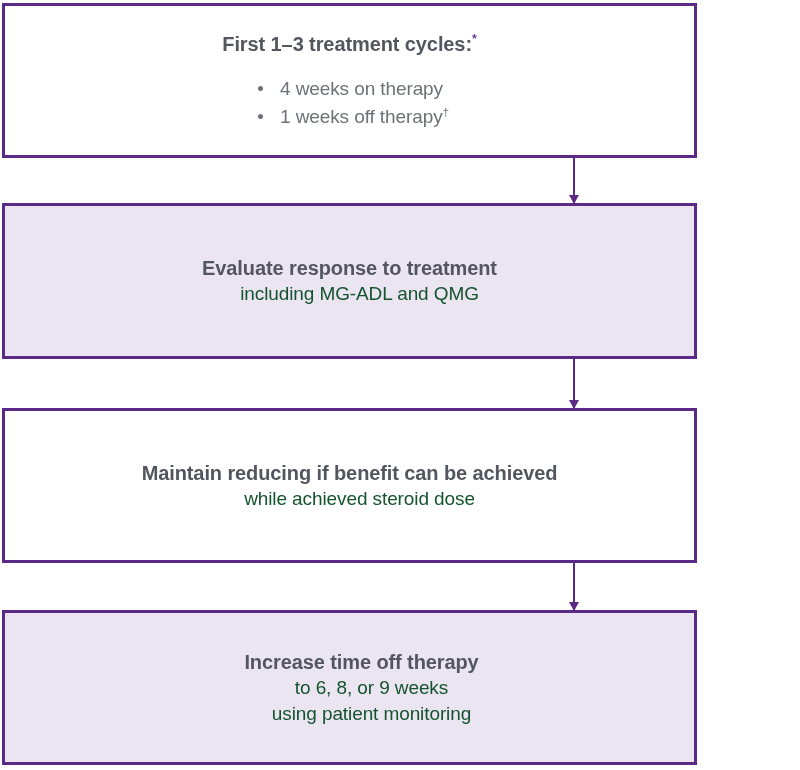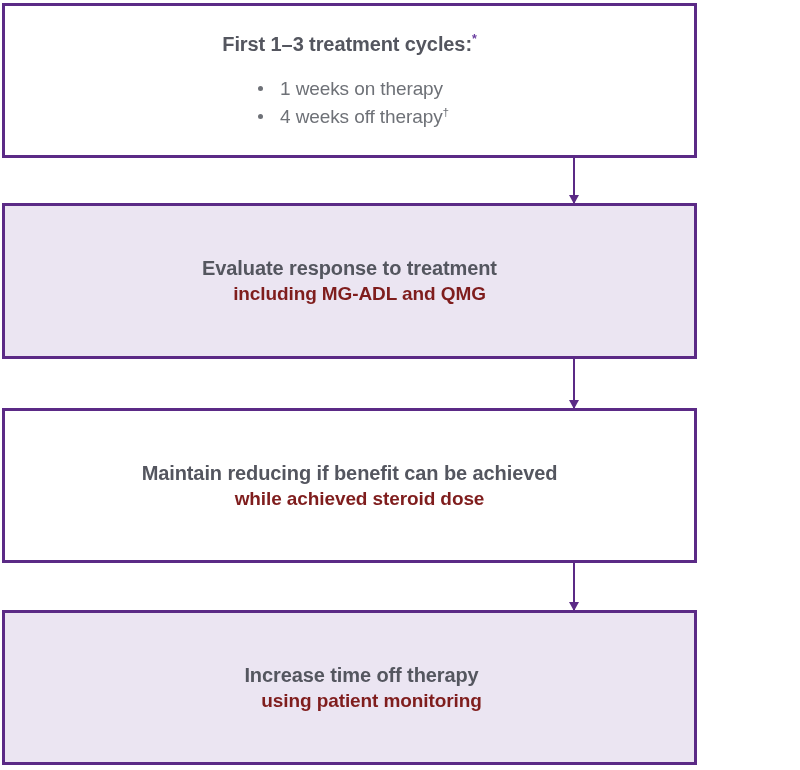--- a/index.html
+++ b/index.html
@@ -39,22 +39,22 @@
 
   .node-title {
     font-size: 20px;
     font-weight: bold;
     color: #54565F;
     line-height: 1.3;
     letter-spacing: -0.1px;
   }
   .node-sub {
     font-size: 19px;
-    font-weight: bold;
-    color: #7f1d1d;
+    font-weight: normal;
+    color: #14532d;
     line-height: 1.32;
     letter-spacing: -0.1px;
     margin-left: 20px;
   }
 
   sup.mark {
     font-size: 0.62em;
     vertical-align: super;
     line-height: 0;
   }
@@ -125,22 +125,22 @@
   #node-4 { top: 610px; height: 155px; padding-left: 24px; }
 </style>
 </head>
 <body>
 
 <div class="flowchart">
 
   <div class="node white" id="node-1">
     <div class="node-title"><span>First 1–3 treatment cycles:</span><sup class="mark purple">*</sup></div>
     <ul class="bullets">
-      <li><span>1 weeks on therapy</span><sup class="mark gray"></sup></li>
-      <li><span>4 weeks off therapy</span><sup class="mark gray">†</sup></li>
+      <li><span>4 weeks on therapy</span><sup class="mark gray"></sup></li>
+      <li><span>1 weeks off therapy</span><sup class="mark gray">†</sup></li>
     </ul>
   </div>
 
   <div class="connector" id="conn-1">
     <div class="stem">
       <div class="head"></div>
     </div>
   </div>
 
   <div class="node filled" id="node-2">
@@ -160,16 +160,17 @@
   </div>
 
   <div class="connector" id="conn-3">
     <div class="stem">
       <div class="head"></div>
     </div>
   </div>
 
   <div class="node filled" id="node-4">
     <div class="node-title">Increase time off therapy</div>
+    <div class="node-sub">to 6, 8, or 9 weeks</div>
     <div class="node-sub">using patient monitoring</div>
   </div>
 
 </div>
 
 </body></html>

